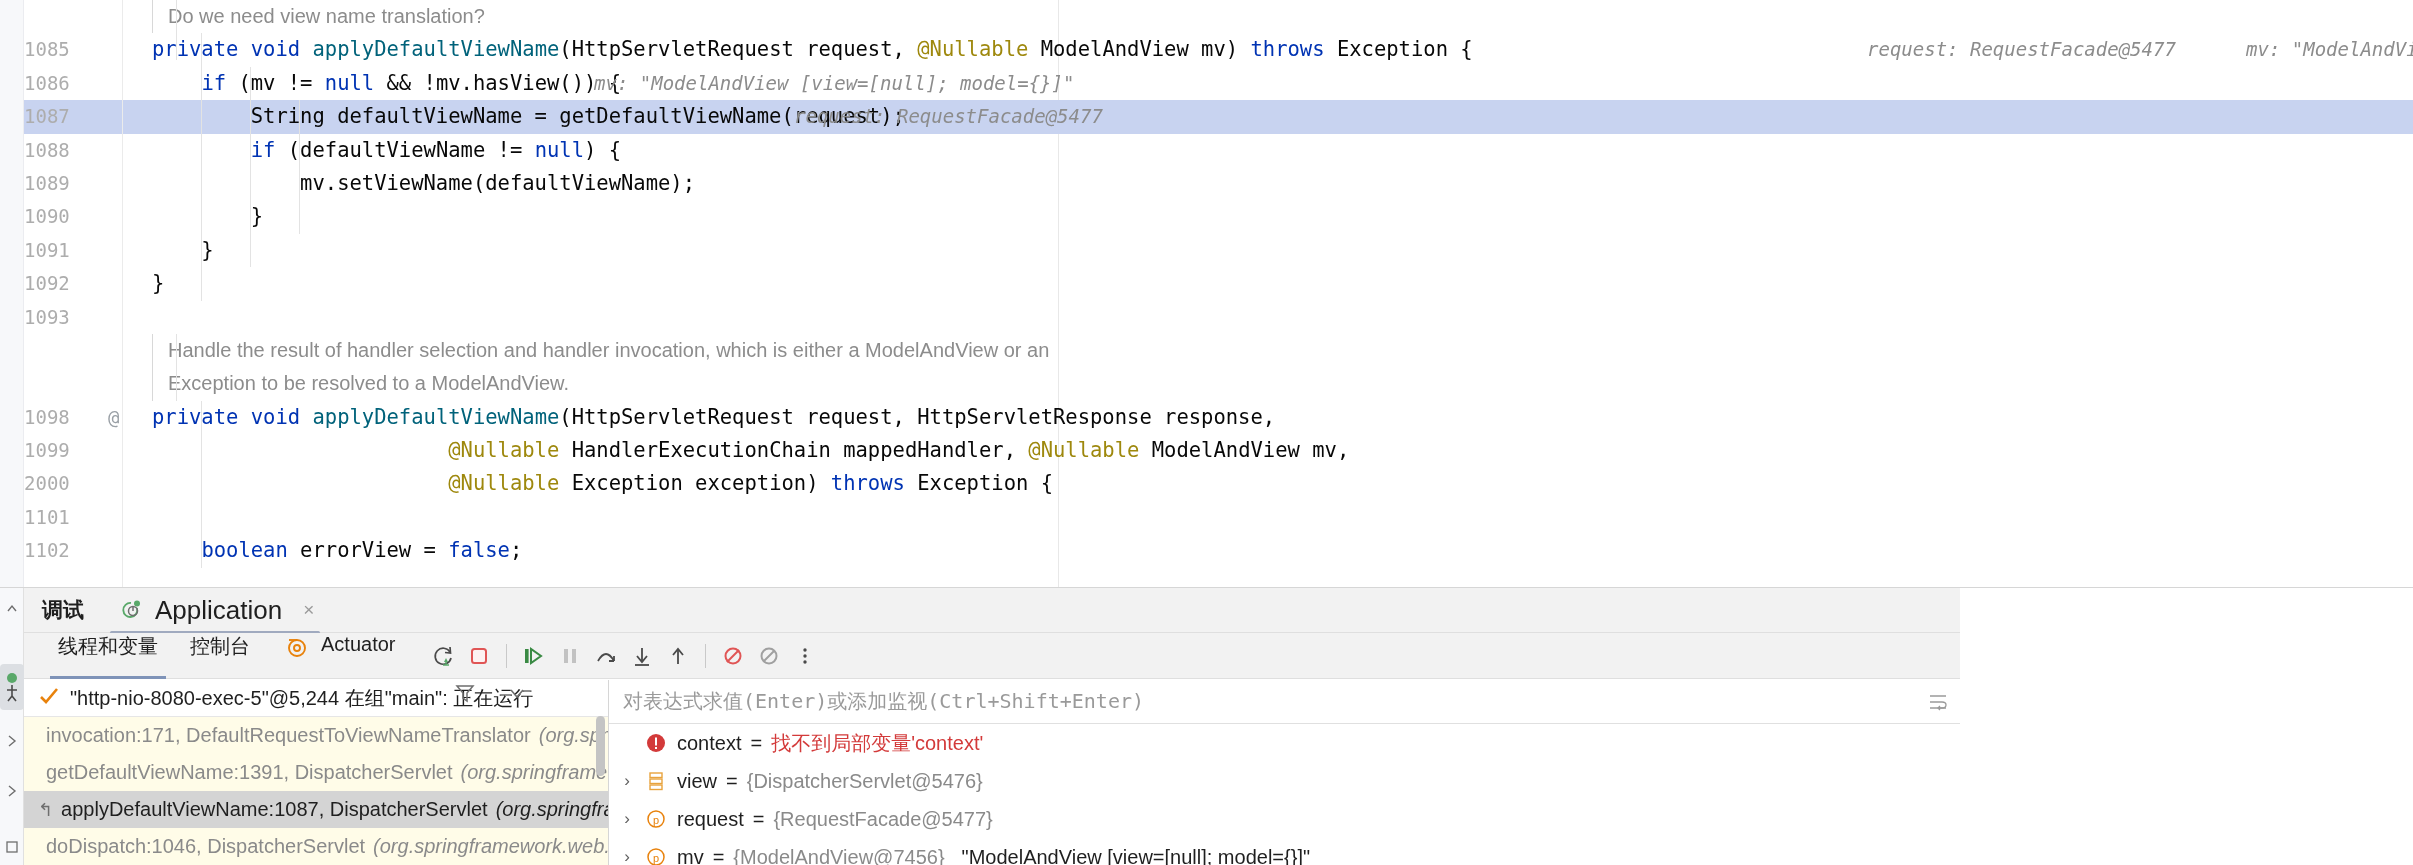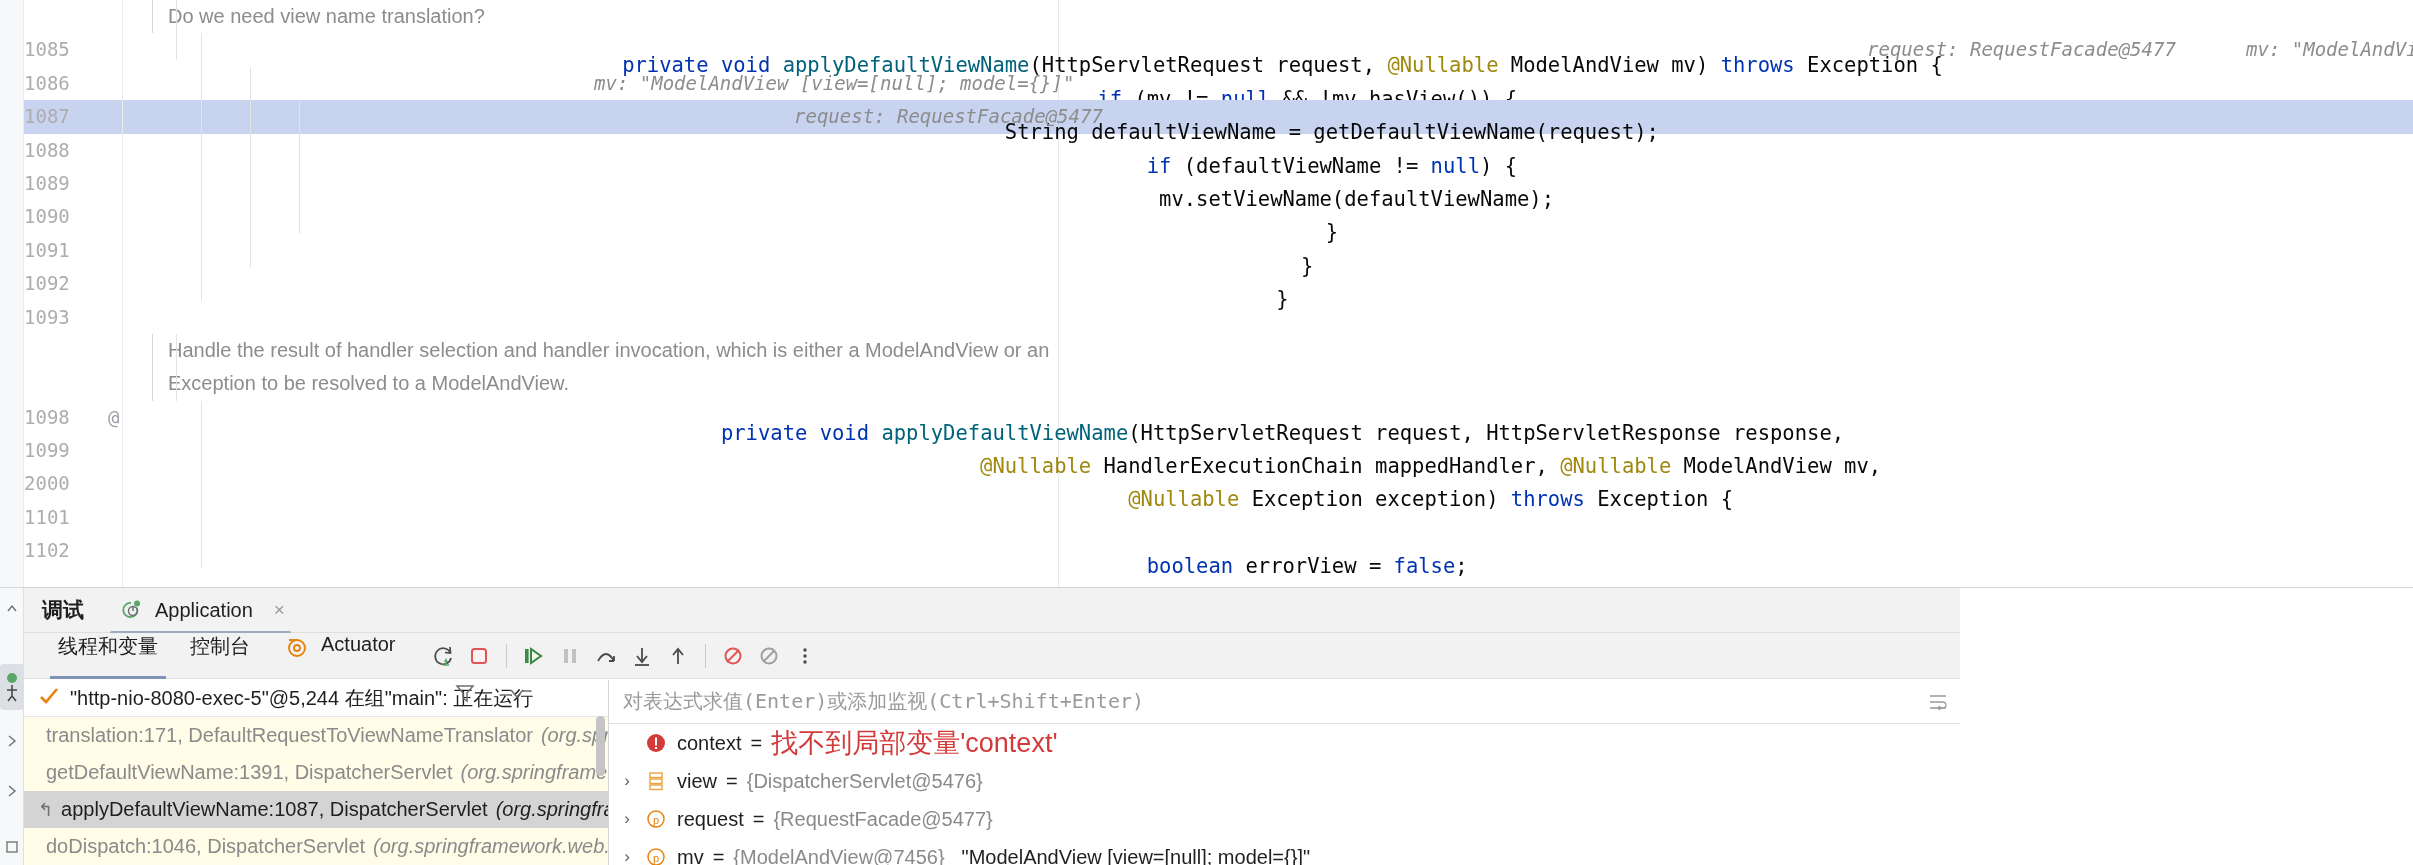--- a/index.html
+++ b/index.html
@@ -31,21 +31,21 @@
   .line.hl { background: #c8d3f0; }
   .lnum {
     position: absolute; left: 0; top: 0; width: 78px; text-align: left;
     color: #adadad; font-family: "DejaVu Sans Mono", monospace; font-size: 19px;
   }
   .lnum-at {
     position: absolute; left: 84px; top: 0; width: 22px;
     color: #9aa0a6; font-family: "DejaVu Sans Mono", monospace; font-size: 19px;
   }
   .code {
-    position: absolute; left: 128px; top: 16px; right: 0; white-space: pre; text-align: center;
+    position: absolute; left: 128px; top: 0; right: 0; white-space: pre;
   }
   .doc {
     position: absolute; left: 128px; top: 0; right: 0; white-space: pre;
     font-family: "Liberation Sans", sans-serif; font-size: 20px; color: #8c8c8c;
   }
   
   .vguide { position: absolute; top: 0; width: 1px; background: #e3e3e3; }
 
   .kw      { color: #0033b3; }
   .meth    { color: #00627a; }
@@ -87,21 +87,21 @@
     font-size: 21px; color: #1f1f1f; font-weight: 600;
   }
   .dbg-tab {
     position: relative; display: flex; align-items: center; gap: 9px;
     height: 45px; padding: 0 6px;
   }
   .dbg-tab.sel::after {
     content: ""; position: absolute; left: 0; right: 0; bottom: -1px; height: 3px;
     background: #a0aabf; border-radius: 2px;
   }
-  .dbg-tab-label { font-size: 20px; color: #1f1f1f; }
+  .dbg-tab-label { font-size: 26px; color: #1f1f1f; }
   .tab-close { color: #9b9b9b; font-size: 19px; margin-left: 12px; }
 
   .dbg-toolbar {
     position: relative; height: 46px; background: #f2f2f2;
     border-bottom: 1px solid #dfdfdf;
     display: flex; align-items: center; padding-left: 18px; gap: 0;
   }
   .tb-item { display: flex; align-items: flex-start; height: 46px; padding: 0 16px; gap: 9px; position: relative; }
   .tb-item.sel::after {
     content: ""; position: absolute; left: 8px; right: 8px; bottom: 0; height: 3px; background: #7f93b8;
@@ -145,21 +145,21 @@
     font-family: "DejaVu Sans Mono", monospace; font-size: 20px; color: #9a9a9a;
   }
   .var-row {
     display: flex; align-items: center; height: 38px; padding-left: 10px; gap: 9px;
     white-space: nowrap;
   }
   .chev { width: 16px; color: #5f5f5f; font-size: 17px; text-align: center; }
   .var-name { font-size: 20px; color: #1f1f1f; }
   .var-eq { font-size: 20px; color: #1f1f1f; }
   .var-val { font-size: 20px; color: #8a8a8a; }
-  .var-val-err { font-size: 27px; color: #d33a3a; }
+  .var-val-err { font-size: 20px; color: #d33a3a; }
   .var-str { font-size: 20px; color: #1f1f1f; }
 </style>
 </head>
 <body>
 
 <div id="root">
 
   <div class="editor">
     <div class="gutter-strip"></div>
     <div class="editor-sep" style="left:1058px;"></div>
@@ -329,21 +329,21 @@
         <span>
           <svg width="22" height="20" viewBox="0 0 22 20">
               <path d="M3 11 L8 16 L19 3" stroke="#e8820c" stroke-width="2.6" fill="none"></path>
             </svg>
         </span>
         <span class="thread-text">"http-nio-8080-exec-5"@5,244 在组"main": 正在运行</span>
       </div>
       <div id="frame-rows">
           <div class="frame-row">
             <span class="frame-icon"></span>
-            <span class="frame-txt">translation:171, DefaultRequestToViewNameTranslator</span>
+            <span class="frame-txt">invocation:171, DefaultRequestToViewNameTranslator</span>
             <span class="frame-pkg">(org.springframework.web.servlet.v</span>
           </div>
           <div class="frame-row">
             <span class="frame-icon"></span>
             <span class="frame-txt">getDefaultViewName:1391, DispatcherServlet</span>
             <span class="frame-pkg">(org.springframework.web.servlet)</span>
           </div>
           <div class="frame-row sel">
             <span class="frame-icon">↰</span>
             <span class="frame-txt">applyDefaultViewName:1087, DispatcherServlet</span>

